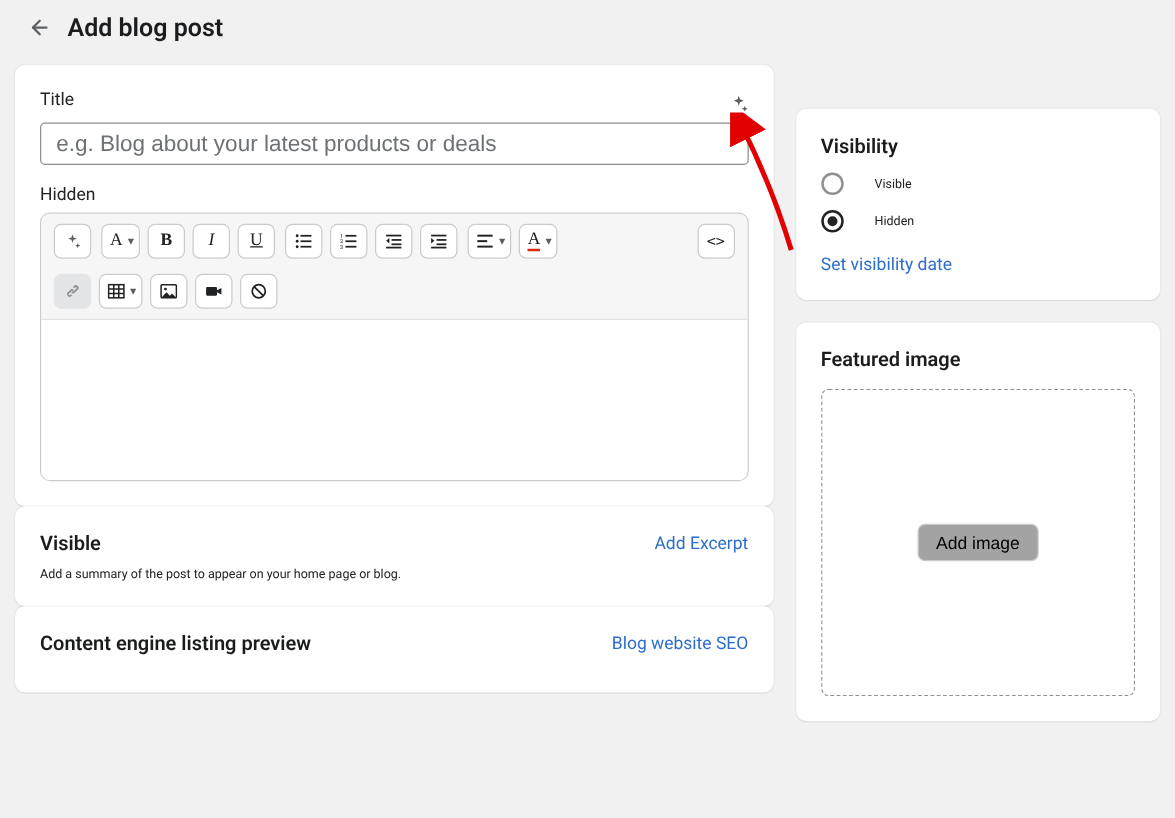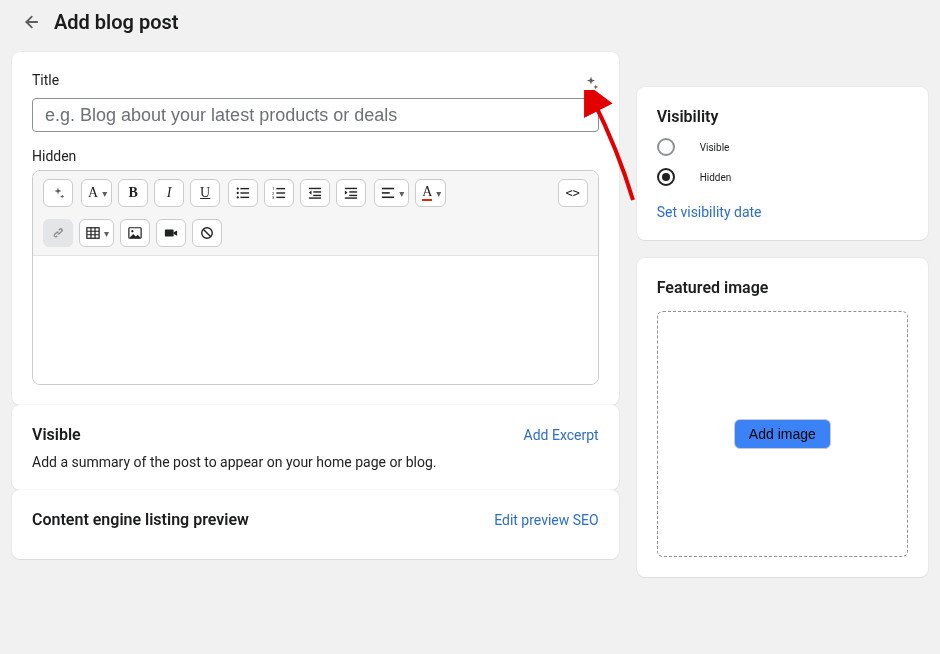--- a/index.html
+++ b/index.html
@@ -68,39 +68,39 @@
   .tb-btn.serif { font-family:Georgia,serif; }
   .tb-btn .u { text-decoration:underline; font-family:Georgia,serif;}
   .tb-btn.disabled { background:#e4e5e7; border-color:#e4e5e7; color:#8c9196; cursor:default;}
   .toolbar-row2 { flex-basis:100%; display:flex; gap:6px; margin-top:4px;}
   .code-btn-wrap { margin-left:auto; }
   .editor-body { height:128px; background:#fff; }
   svg { display:block; }
 
   .card-heading-row { display:flex; align-items:center; justify-content:space-between; margin-bottom:10px;}
   .link-btn { color:#2c6ecb; font-size:14px; cursor:pointer; }
-  .muted-text { font-size:14px; color:#202223; }
+  .muted-text { font-size:10px; color:#202223; }
 
   
   .radio-row { display:flex; align-items:center; gap:25px; margin:12px 0 0 0; font-size:10px;}
   .radio {
     width:18px; height:18px; border-radius:50%; border:2px solid #8c9196;
     display:inline-flex; align-items:center; justify-content:center; flex-shrink:0;
   }
   .radio.selected { border-color:#202223; }
   .radio.selected::after { content:""; width:8px; height:8px; border-radius:50%; background:#202223; }
   .vis-link { margin-top:18px; }
 
   
   .drop-zone {
     margin-top:14px; border:1px dashed #8c9196; border-radius:6px;
     height:246px; display:flex; align-items:center; justify-content:center;
   }
   .add-image-btn {
-    background:#3b82f6; border:1px solid #c9cccf; border-radius:6px;
+    background:#a3a3a3; border:1px solid #c9cccf; border-radius:6px;
     padding:6px 14px; font-size:14px; cursor:pointer;
   }
 
   .arrow-overlay { position:absolute; pointer-events:none; }
 
 </style>
 </head>
 <body>
 
 <div class="header">
@@ -254,21 +254,21 @@
       <div class="card-heading-row">
         <div class="section-title">Visible</div>
         <div class="link-btn">Add Excerpt</div>
       </div>
       <div class="muted-text">Add a summary of the post to appear on your home page or blog.</div>
     </div>
 
     <div class="card">
       <div class="card-heading-row">
         <div class="section-title">Content engine listing preview</div>
-        <div class="link-btn">Edit preview SEO</div>
+        <div class="link-btn">Blog website SEO</div>
       </div>
     </div>
 
   </div>
 
   <div class="side-col">
 
     <div class="card">
       <div class="section-title">Visibility</div>
       <div class="radio-row">

